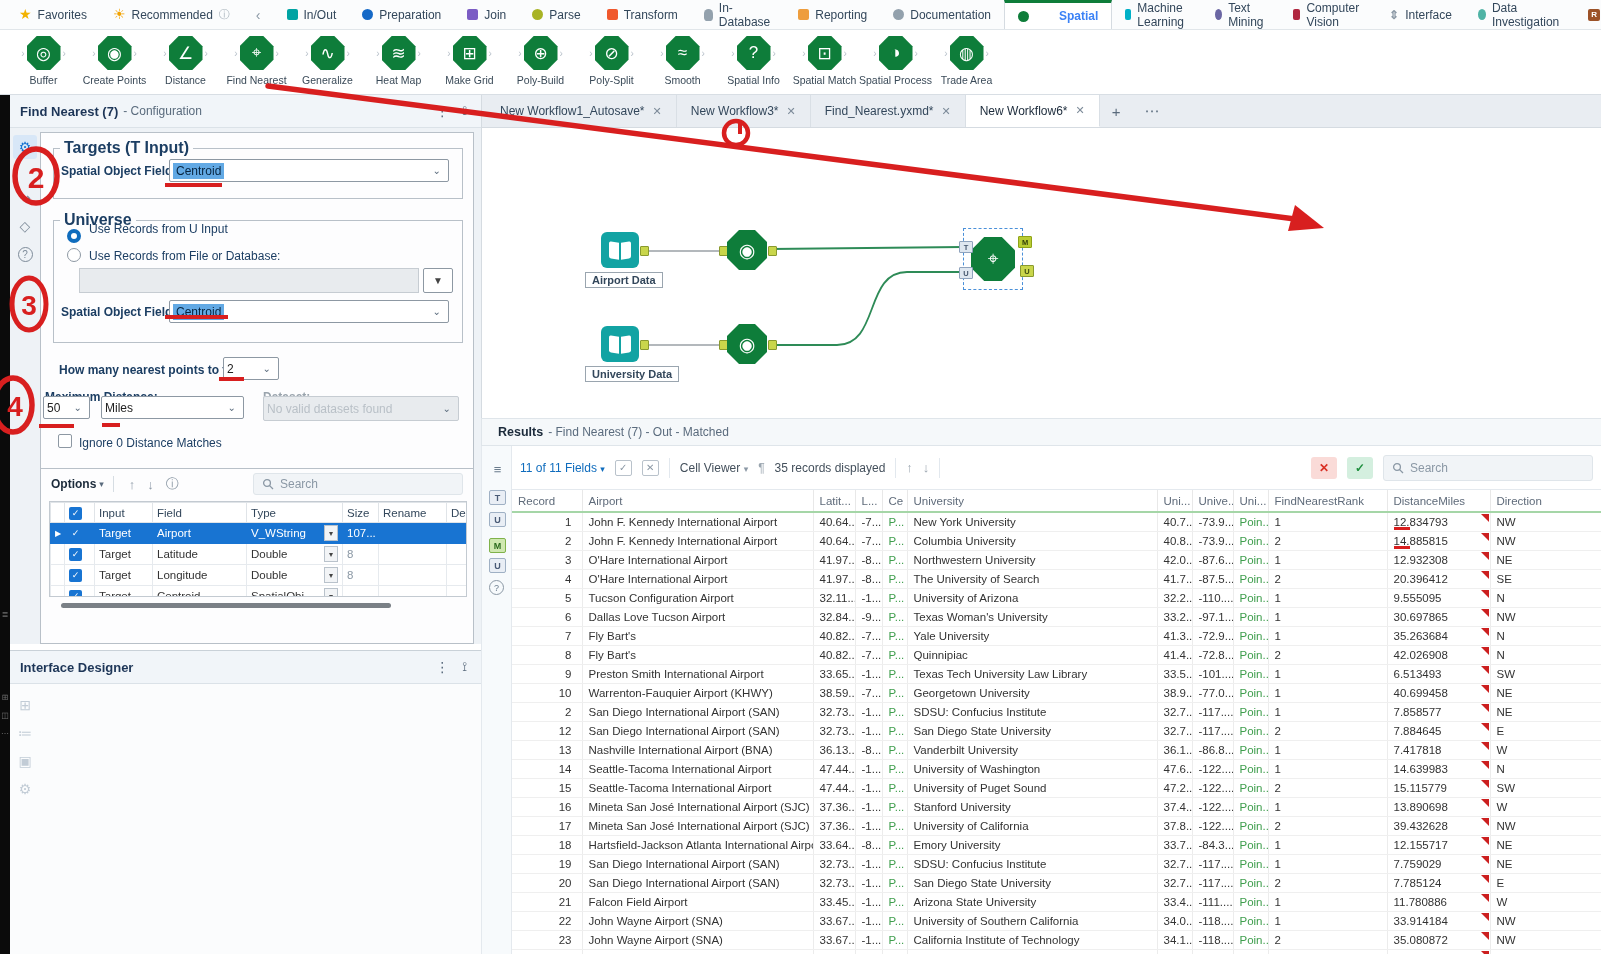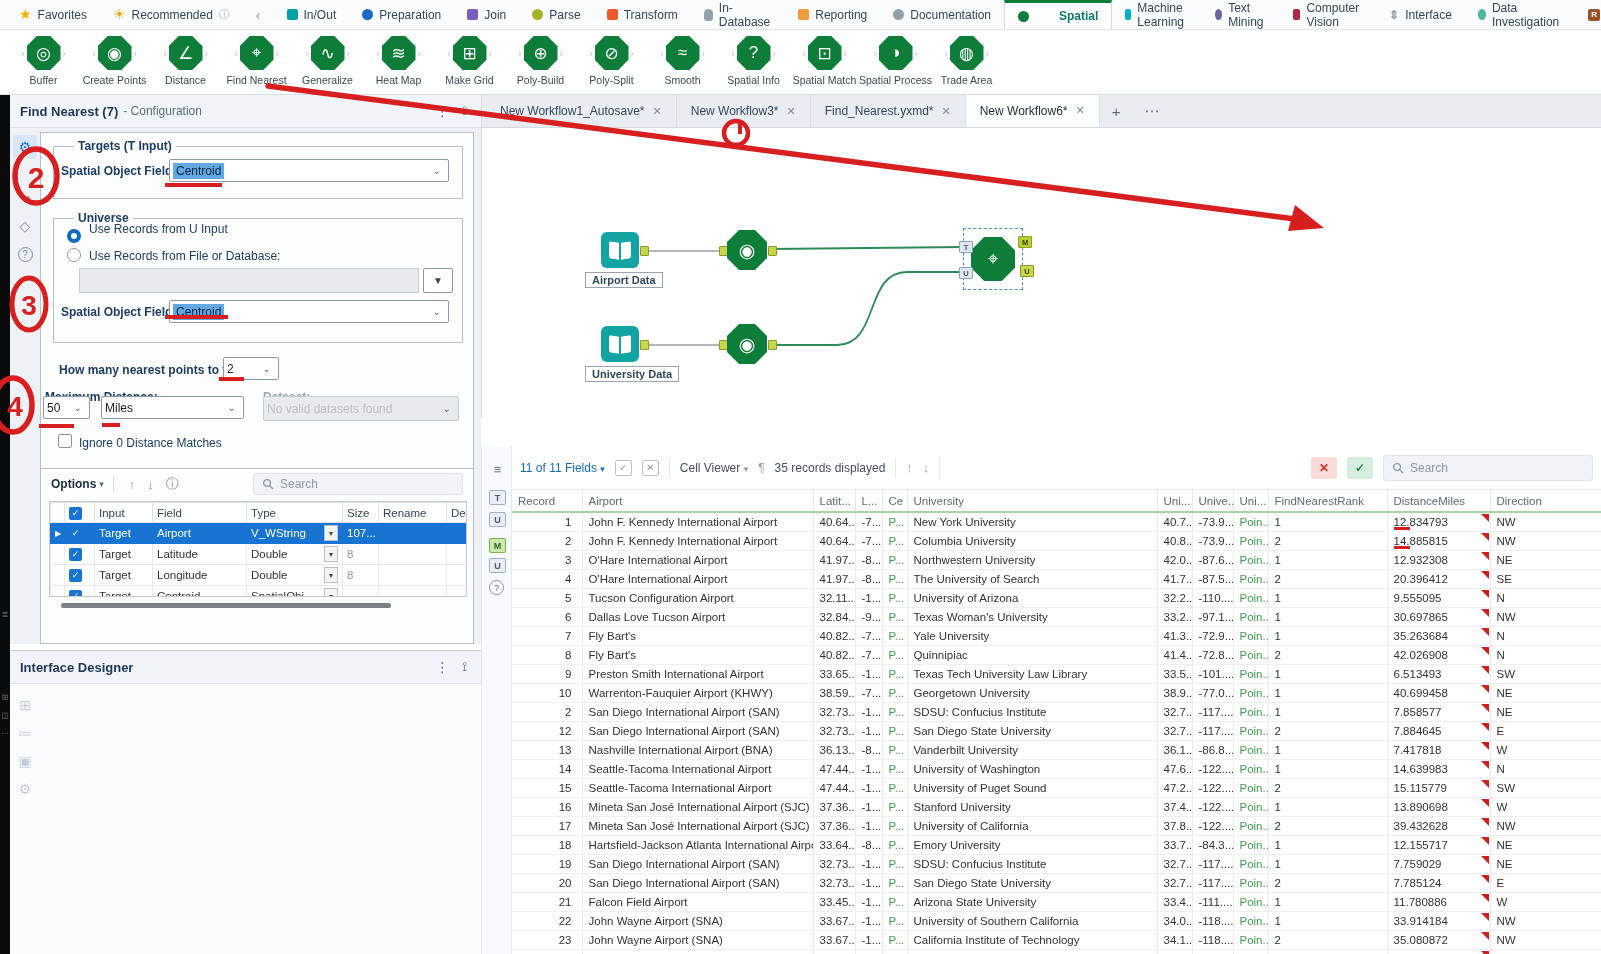--- a/index.html
+++ b/index.html
@@ -14,21 +14,21 @@
   .rtab .shp { display:inline-flex; align-items:center; justify-content:center; }
   .shp-circle { width:11px; height:11px; border-radius:50%; }
   .shp-square { width:11px; height:11px; border-radius:2px; }
   .shp-star, .shp-sun { font-size:14px; line-height:11px; }
   .shp-chevron { font-size:14px; color:#8b98a5; }
   .shp-updown { font-size:12px; color:#8b98a5; font-weight:bold; }
   .shp-db { width:11px; height:12px; border-radius:5px 5px 4px 4px; background:#93a1ad; }
   .shp-rsq { width:12px; height:12px; border-radius:2px; color:#fff; font-size:8px; font-weight:bold;
     display:inline-flex; align-items:center; justify-content:center; }
   .rtab.active { background:#fff; border-top:3px solid #0e7d3a; border-left:1px solid #d5dbe1;
-    border-right:1px solid #d5dbe1; color:#0f766e; font-weight:bold;gap:30px; }
+    border-right:1px solid #d5dbe1; color:#3b82f6; font-weight:bold;gap:30px; }
   .rtab .info { color:#aab4bd; font-size:11px; }
 
   
   #palette { position:absolute; left:0; top:30px; width:1601px; height:65px; background:#fff;
     border-bottom:1px solid #d8dee4; display:flex; padding-left:8px; }
   .tool { width:71px; display:flex; flex-direction:column; align-items:center; padding-top:6px; cursor:default; }
   .tool .ic-wrap { display:flex; align-items:center; gap:2px; }
   .tool .chev { color:#b9c2cb; font-size:10px; }
   .tool .oct { width:34px; height:34px; background:#0e7d3a;
     clip-path:polygon(30% 0,70% 0,100% 30%,100% 70%,70% 100%,30% 100%,0 70%,0 30%);
@@ -51,21 +51,21 @@
   #cfg-strip { position:absolute; left:0; top:33px; width:30px; bottom:0; }
   .cicon { position:absolute; left:3px; width:24px; height:24px; display:flex; align-items:center;
     justify-content:center; font-size:14px; color:#7d8b99; border-radius:3px; cursor:pointer; }
   .cicon.sel { background:#d8e7f7; color:#1874d2; }
   .qcirc { width:15px; height:15px; border:1px solid #7d8b99; border-radius:50%; font-size:10px;
     display:flex; align-items:center; justify-content:center; }
 
   #cfg-card { position:absolute; left:30px; top:37px; width:434px; height:386px;
     background:#fdfdfe; border:1px solid #b8c0c8; }
   fieldset { border:1px solid #b8c0c8; position:absolute; }
-  legend { font-size:12px; color:#1c3e63; font-weight:600; padding:0 4px; margin-left:20px; }
+  legend { font-size:16px; color:#1c3e63; font-weight:600; padding:0 4px; margin-left:6px; }
   .flabel { position:absolute; font-size:12px; color:#1c3e63; font-weight:600; }
   .fsel { position:absolute; height:23px; background:#fff; border:1px solid #8d98a3; border-radius:2px;
     display:flex; align-items:center; padding-left:3px; font-size:12px; color:#222; cursor:pointer; }
   .fsel .caret { position:absolute; right:7px; color:#5a6b7d; font-size:10px; }
   .fsel .hval { background:#62a9e4; color:#07243f; padding:1px 3px; }
   .fsel.disabled { background:#e8ebee; border-color:#c6ccd2; color:#b9c0c7; cursor:default; }
   .radio { position:absolute; width:14px; height:14px; border-radius:50%; background:#fff; border:1px solid #8d98a3; }
   .radio.on { border:4px solid #0f6cbd; }
   .rlabel { position:absolute; font-size:12px; color:#1c3e63; }
   .dinput { position:absolute; height:25px; background:#e8ebee; border:1px solid #c6ccd2; }
@@ -632,20 +632,24 @@
     <div id="fn-select" style="left:481px; top:100px; width:60px; height:62px;"></div>
     <div class="oct-node" style="left:489px; top:109px; width:44px; height:44px;">
         <span>⌖</span>
       </div>
     <div class="badge tu" style="left:477px; top:113px;">T</div>
     <div class="badge tu" style="left:477px; top:139px;">U</div>
     <div class="badge m" style="left:536px; top:108px;">M</div>
     <div class="badge uo" style="left:538px; top:137px;">U</div>
   </div>
 
+  <div id="res-title">
+    <span class="t1">Results</span>
+    <span class="t2">- Find Nearest (7) - Out - Matched</span>
+  </div>
 
   <div id="res-strip">
       <div class="ricon plain" style="top: 16px;">≡</div>
       <div class="ricon page" style="top: 44px;">T</div>
       <div class="ricon page" style="top: 66px;">U</div>
       <div class="ricon mhl" style="top: 92px;">M</div>
       <div class="ricon page" style="top: 112px;">U</div>
       <div class="ricon qc" style="top: 134px;">?</div>
     </div>
 

